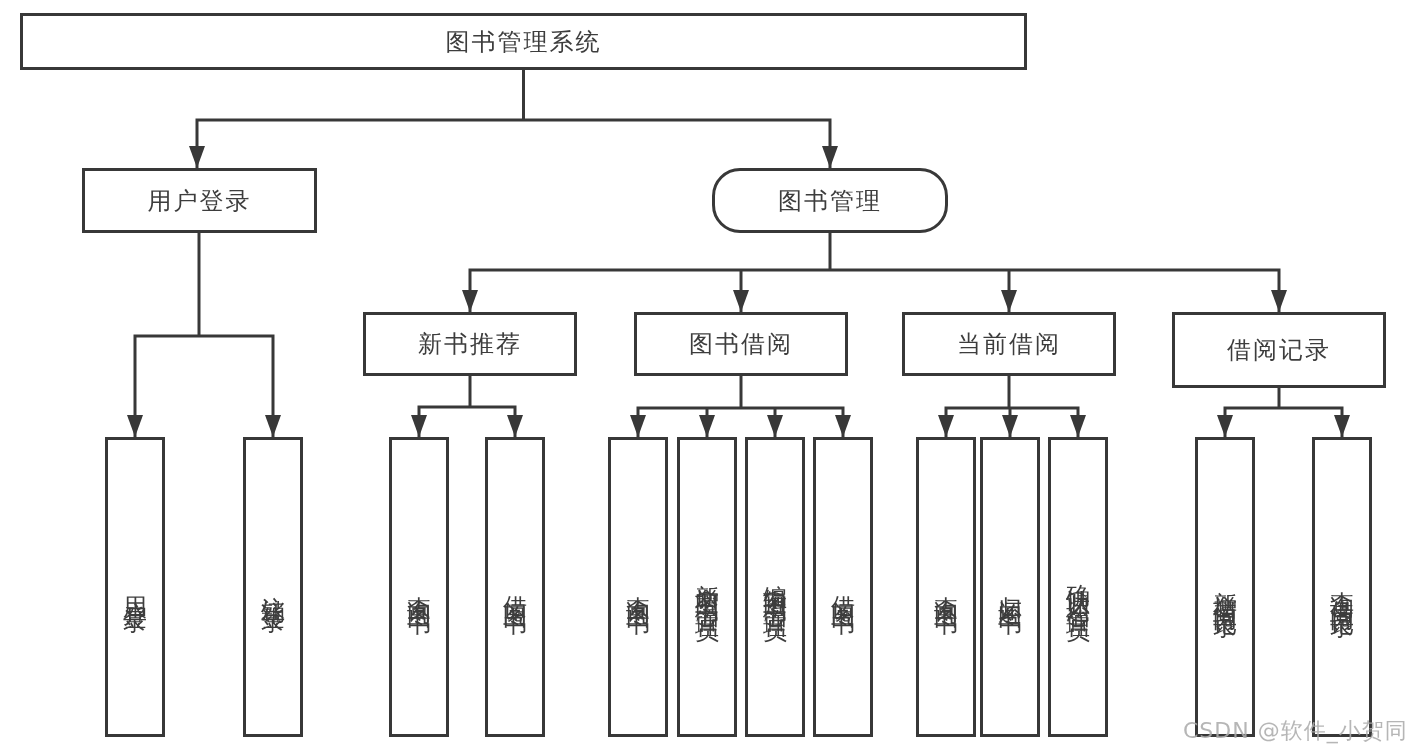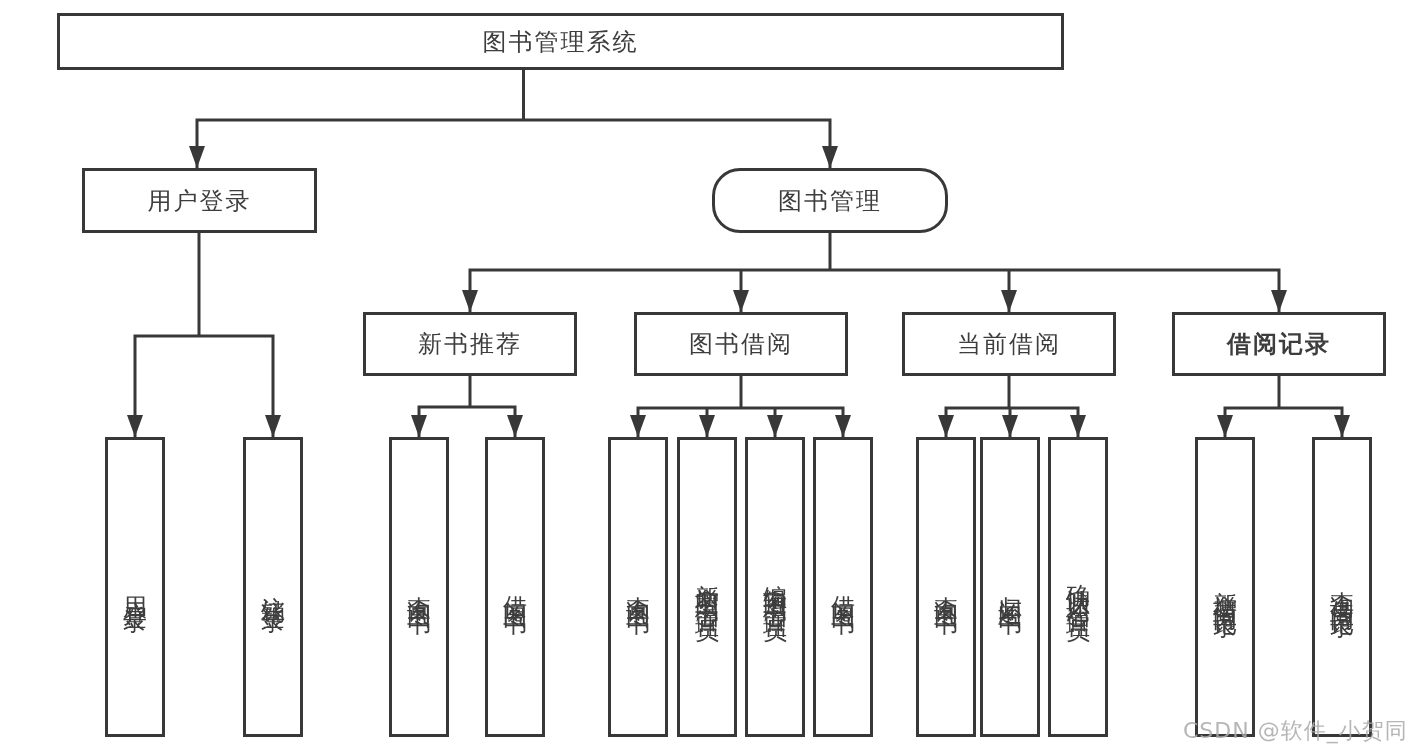--- a/index.html
+++ b/index.html
@@ -12,27 +12,27 @@
     position:absolute;box-sizing:border-box;background:#ffffff;
     border:3px solid #383838;display:flex;align-items:center;justify-content:center;
     font-size:24px;letter-spacing:2px;color:#3d3d3d;white-space:nowrap;
   }
   .leaf{width:60px;height:300px;top:437px;}
   .leaf .vtext{
     writing-mode:vertical-rl;text-orientation:mixed;
     font-size:24px;letter-spacing:5px;line-height:1;color:#3d3d3d;
   }
   
-  #box-root{left:20px;top:13px;width:1007px;height:57px;margin-left:37px;}
+  #box-root{left:20px;top:13px;width:1007px;height:57px;}
   #box-user-login{left:82px;top:168px;width:235px;height:65px;}
   #box-book-mgmt{left:712px;top:168px;width:236px;height:65px;border-radius:28px;}
   #box-new-book{left:363px;top:312px;width:214px;height:64px;}
   #box-book-borrow{left:634px;top:312px;width:214px;height:64px;align-items:center;}
   #box-current-borrow{left:902px;top:312px;width:214px;height:64px;}
-  #box-borrow-records{left:1172px;top:312px;width:214px;height:64px;font-weight:bold;}
+  #box-borrow-records{left:1172px;top:312px;width:214px;height:76px;}
   
   #leaf-user-login{left:105px;}
   #leaf-logout{left:243px;}
   #leaf-rec-query{left:389px;}
   #leaf-rec-borrow{left:485px;}
   #leaf-bb-query{left:608px;}
   #leaf-bb-add{left:677px;}
   #leaf-bb-edit{left:745px;}
   #leaf-bb-borrow{left:813px;}
   #leaf-cb-query{left:916px;}

